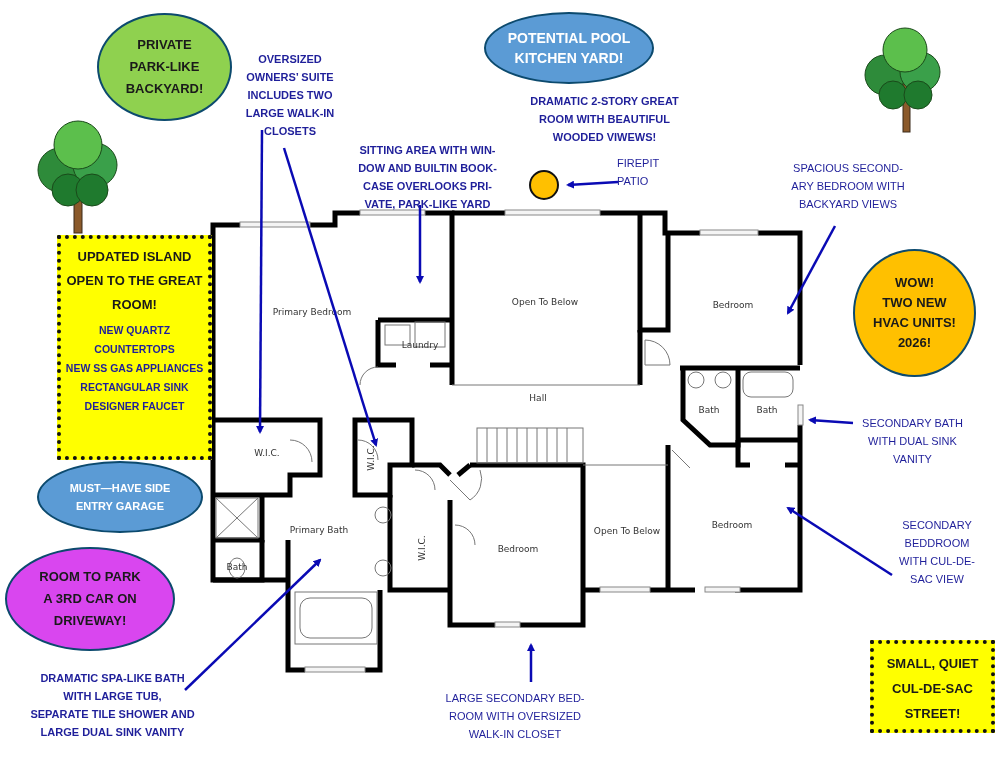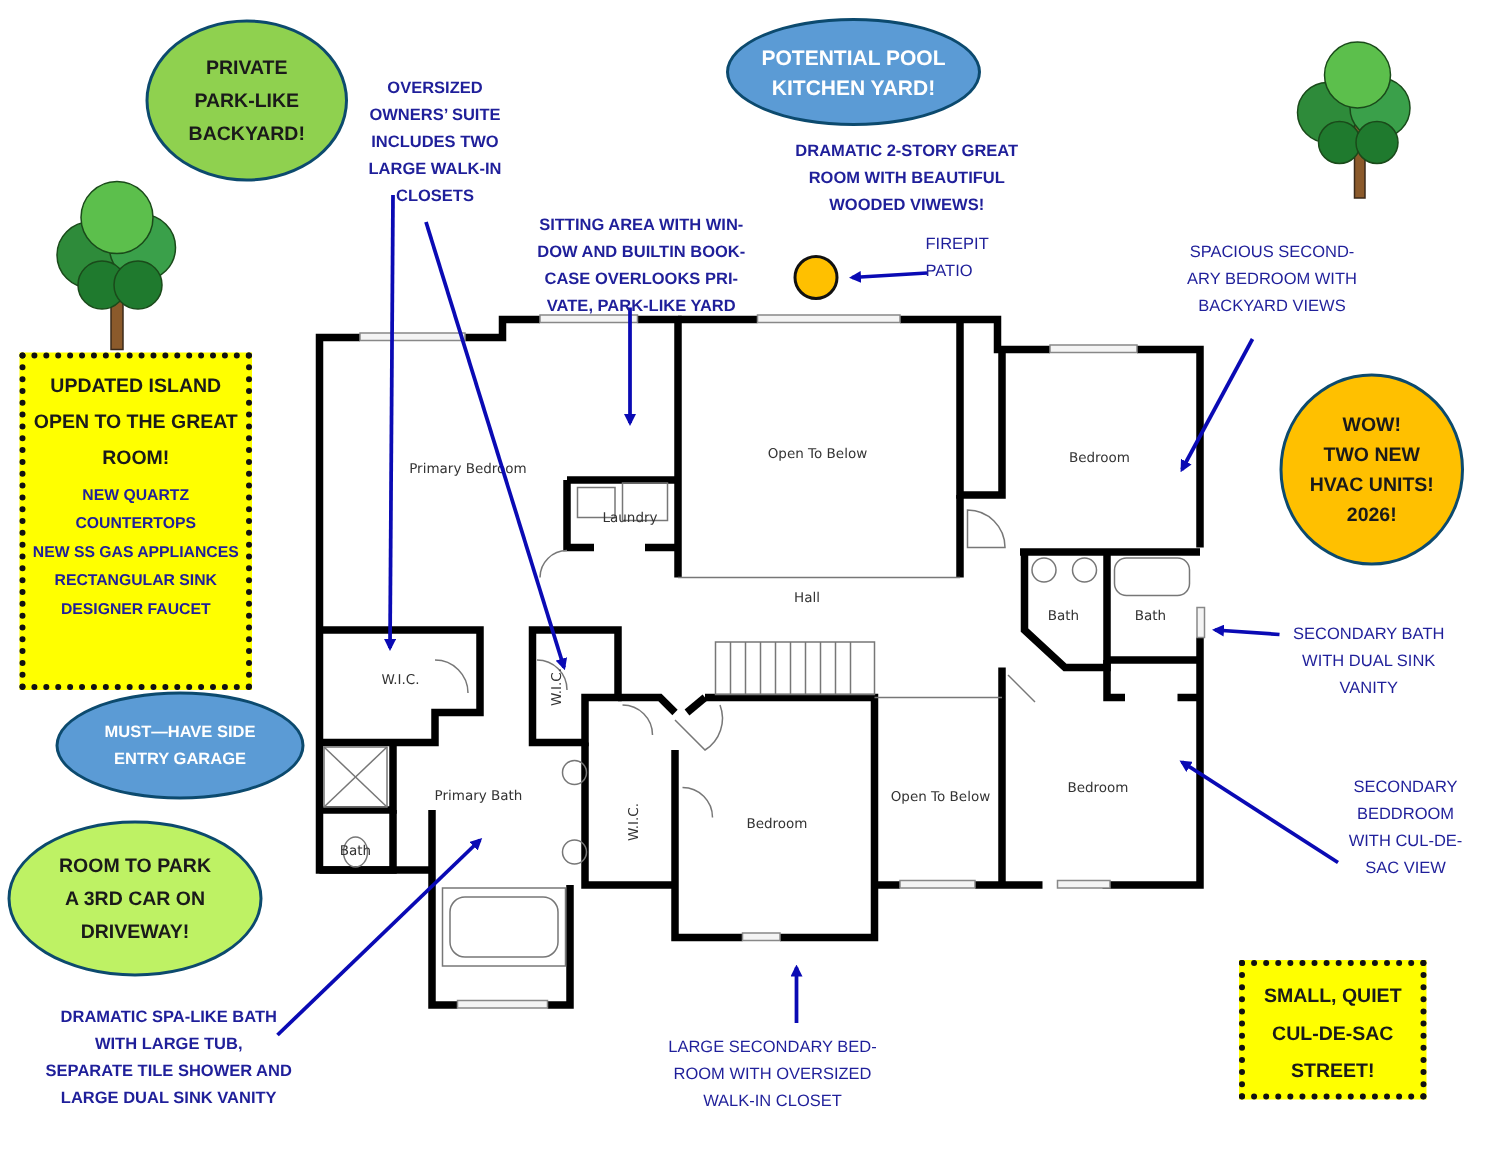--- a/index.html
+++ b/index.html
@@ -1,21 +1,21 @@
 <!DOCTYPE html>
 <html><head>
 <meta charset="utf-8">
 <style>
   html, body { margin:0; padding:0; background:#ffffff; }
   body { width:995px; height:768px; position:relative; overflow:hidden; font-family:"Liberation Sans", sans-serif; }
   .callout { position:absolute; text-align:center; color:#1f1f9a; font-weight:bold; font-size:11px; line-height:18px; font-family:"Liberation Sans", sans-serif; }
   .callout span { display:block; }
   .ellipse { position:absolute; border:2px solid #0c4a6e; border-radius:50%; display:flex; flex-direction:column; align-items:center; justify-content:center; text-align:center; font-weight:bold; font-family:"Liberation Sans", sans-serif; box-sizing:border-box; }
   .ellipse span { display:block; }
-  .dotbox { position:absolute; border:4px dotted #111; background:#ffff00; box-sizing:border-box; text-align:center; font-family:"Liberation Sans", sans-serif; font-weight:bold; }
+  .dotbox { position:absolute; border:4px dotted #111; background:#ffff00; box-sizing:border-box; text-align:center; font-family:"Liberation Sans", sans-serif; font-weight:bold;margin-left:44px; }
   .dotbox span { display:block; }
   svg#plan { position:absolute; left:0; top:0; }
   .room-label { font-family:"DejaVu Sans", sans-serif; font-size:9px; fill:#333; }
 </style>
 </head>
 <body>
 
 <svg id="plan" width="995" height="768" viewBox="0 0 995 768">
   <defs>
     <marker id="ah" markerWidth="8" markerHeight="8" refX="6" refY="4" orient="auto" markerUnits="userSpaceOnUse">
@@ -177,21 +177,21 @@
   <span>TWO NEW</span>
   <span>HVAC UNITS!</span>
   <span>2026!</span>
 </div>
 
 <div class="ellipse" style="left:37px;top:461px;width:166px;height:72px;background:#5b9bd5;color:#ffffff;font-size:11px;line-height:18px;">
   <span>MUST—HAVE SIDE</span>
   <span>ENTRY GARAGE</span>
 </div>
 
-<div class="ellipse" style="left:5px;top:547px;width:170px;height:104px;background:#bef264;color:#1a1a1a;font-size:13px;line-height:22px;">
+<div class="ellipse" style="left:5px;top:547px;width:170px;height:104px;background:#d946ef;color:#1a1a1a;font-size:13px;line-height:22px;">
   <span>ROOM TO PARK</span>
   <span>A 3RD CAR ON</span>
   <span>DRIVEWAY!</span>
 </div>
 
 <div class="dotbox" style="left:13px;top:235px;width:155px;height:225px;padding-top:6px;">
   <div style="color:#1a1a1a;font-size:13px;line-height:24px;">
     <span>UPDATED ISLAND</span>
     <span>OPEN TO THE GREAT</span>
     <span>ROOM!</span>

